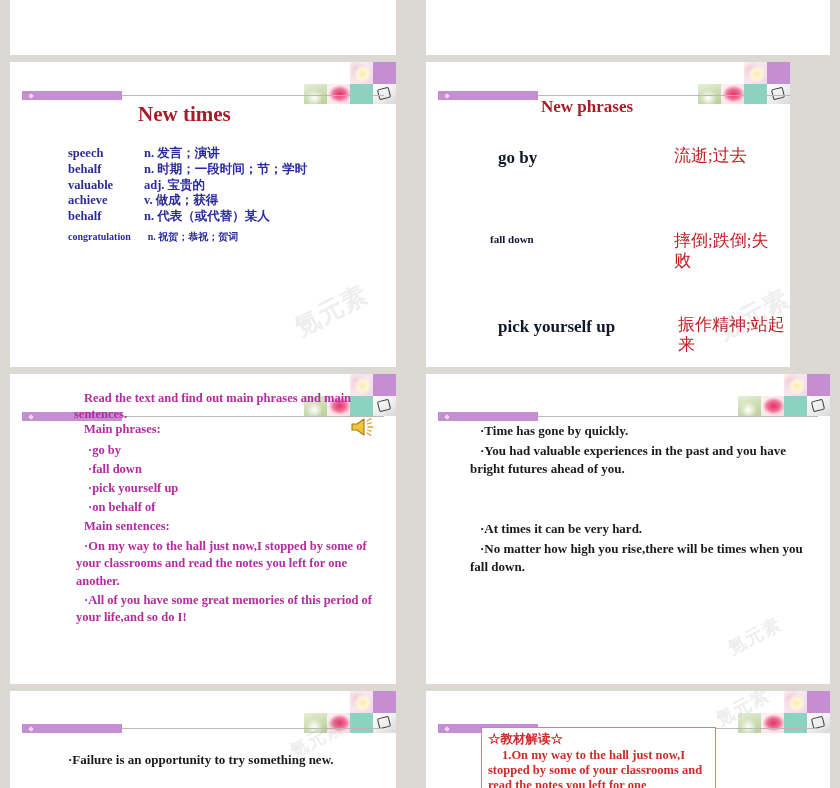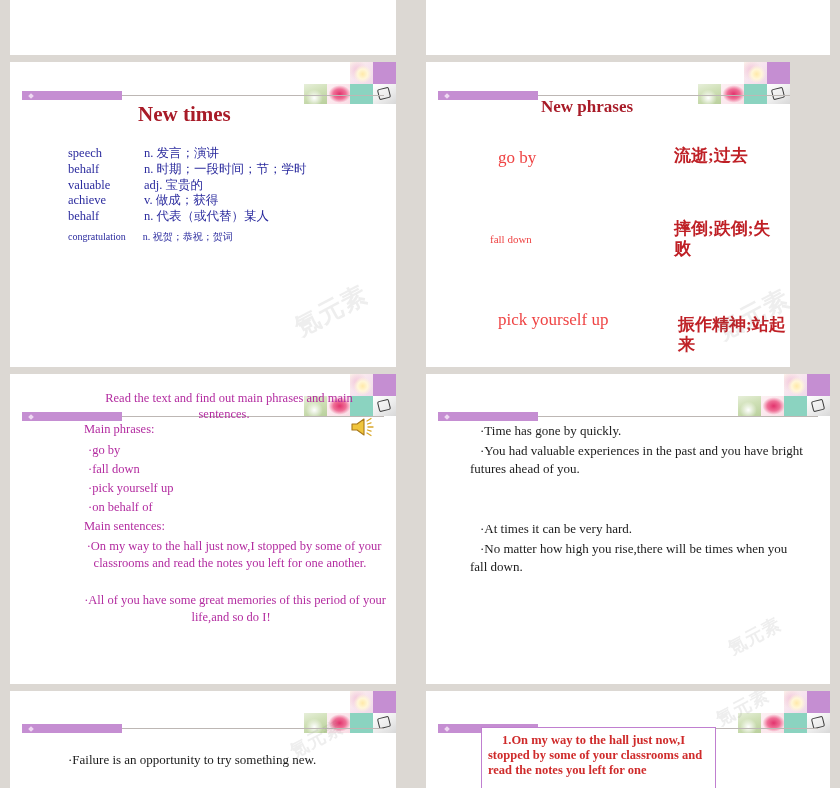--- a/index.html
+++ b/index.html
@@ -111,45 +111,45 @@
 
   
   .title-red {
     position: absolute;
     color: #a81b28;
     font-weight: bold;
     white-space: nowrap;
   }
   .body-text {
     position: absolute;
-    font-weight: normal;
+    font-weight: bold;
     line-height: 1.18;
   }
   .navy { color: #2b2b9e; }
-  .magenta { color: #b32ca0; text-align: center; }
+  .magenta { color: #b32ca0; }
   .ink { color: #1a1a1a; }
 
   
   .wordlist {
     display: grid;
     grid-template-columns: 72px auto;
     row-gap: 1px;
     column-gap: 4px;
   }
   .wordlist .w-en { white-space: nowrap; }
   .wordlist .w-cn { white-space: nowrap; }
   .phrase-en {
     position: absolute;
+    font-weight: bold;
+    color: #0f172a;
+    white-space: nowrap;
+  }
+  .phrase-cn {
+    position: absolute;
     font-weight: normal;
-    color: #ef4444;
-    white-space: nowrap;
-  }
-  .phrase-cn {
-    position: absolute;
-    font-weight: bold;
     color: #bf2026;
   }
 
   
   .speaker {
     position: absolute;
     width: 26px;
     height: 22px;
   }
 
@@ -256,23 +256,23 @@
         <div class="bar-block" style="width:100px;"></div>
         <div class="bar-diamond"></div>
       </div>
 
       <div class="title-red" style="left:115px; top:35px; font-size:17px;">New phrases</div>
 
       <div class="phrase-en" style="left:72px; top:86px; font-size:17px;">go by</div>
       <div class="phrase-cn" style="left:248px; top:84px; width:110px; font-size:17px; line-height:1.2;">流逝;过去</div>
 
       <div class="phrase-en" style="left:64px; top:171px; font-size:11px;">fall down</div>
-      <div class="phrase-cn" style="left:248px; top:157px; width:110px; font-size:17px; line-height:1.2;">摔倒;跌倒;失败</div>
-
-      <div class="phrase-en" style="left:72px; top:248px; font-size:17px;text-align:center;">pick yourself up</div>
+      <div class="phrase-cn" style="left:248px; top:169px; width:110px; font-size:17px; line-height:1.2;">摔倒;跌倒;失败</div>
+
+      <div class="phrase-en" style="left:72px; top:255px; font-size:17px;text-align:center;">pick yourself up</div>
       <div class="phrase-cn" style="left:252px; top:253px; width:112px; font-size:17px; line-height:1.2;">振作精神;站起来</div>
 
       <div class="watermark" style="left:288px; top:236px;">氪元素</div>
     </div>
   </div>
 
   <div class="slide" style="left:10px; top:374px; width:386px; height:310px;">
     <div class="slide-inner">
 
       <div class="bar-wrap" style="top:38px; width:362px;">
@@ -383,20 +383,21 @@
         <div class="tile b-grey"></div>
       </div>
 
       <div class="bar-wrap" style="top:33px; width:380px;">
         <div class="bar-line" style="width:380px;"></div>
         <div class="bar-block" style="width:100px;"></div>
         <div class="bar-diamond"></div>
       </div>
 
       <div class="callout" style="left:55px; top:36px; width:235px; height:69px; padding:4px 6px 0 6px; font-size:12.5px;">
+        <div>☆教材解读☆</div>
         <div style="text-indent:14px; margin-top:1px;">1.On my way to the hall just now,I stopped by some of your classrooms and read the notes you left for one</div>
       </div>
 
       <div class="watermark wm-small" style="left:288px; top:4px;">氪元素</div>
     </div>
   </div>
 
 </div>
 
 </body></html>

